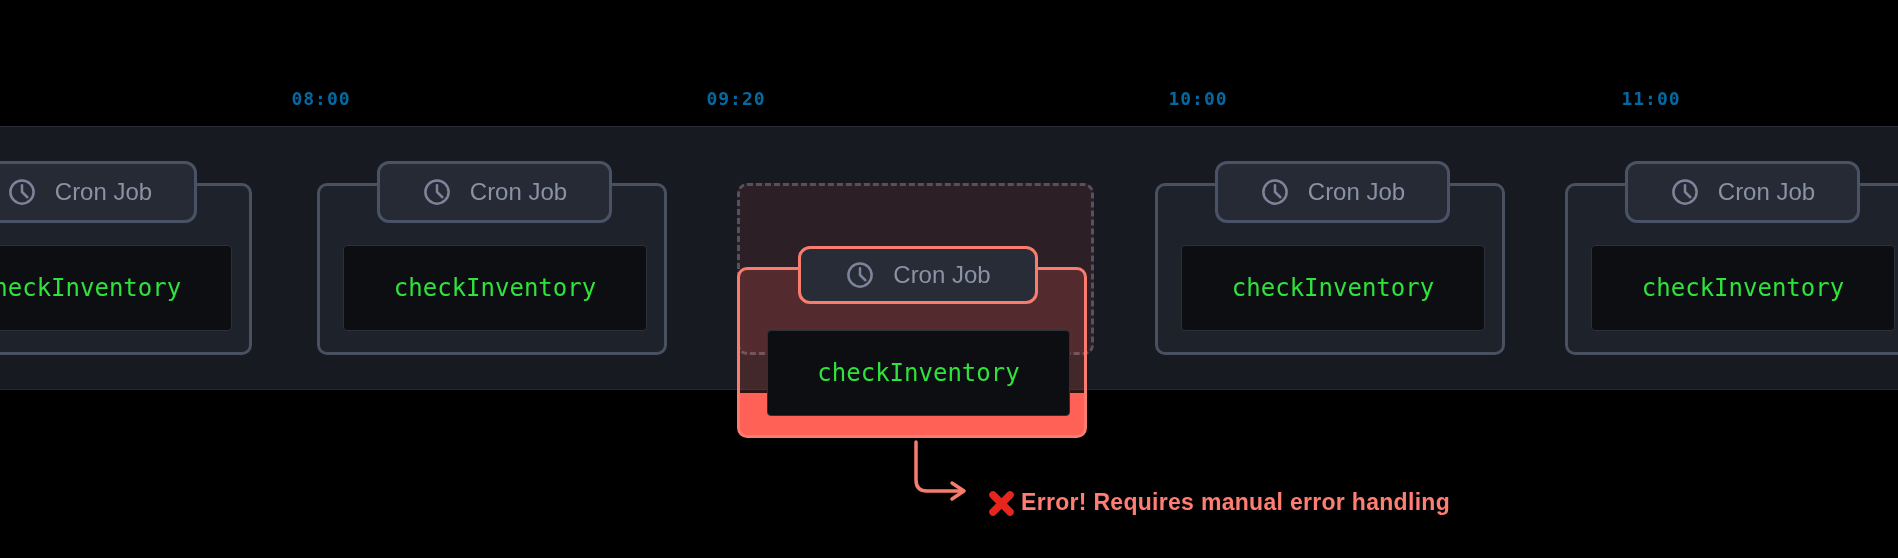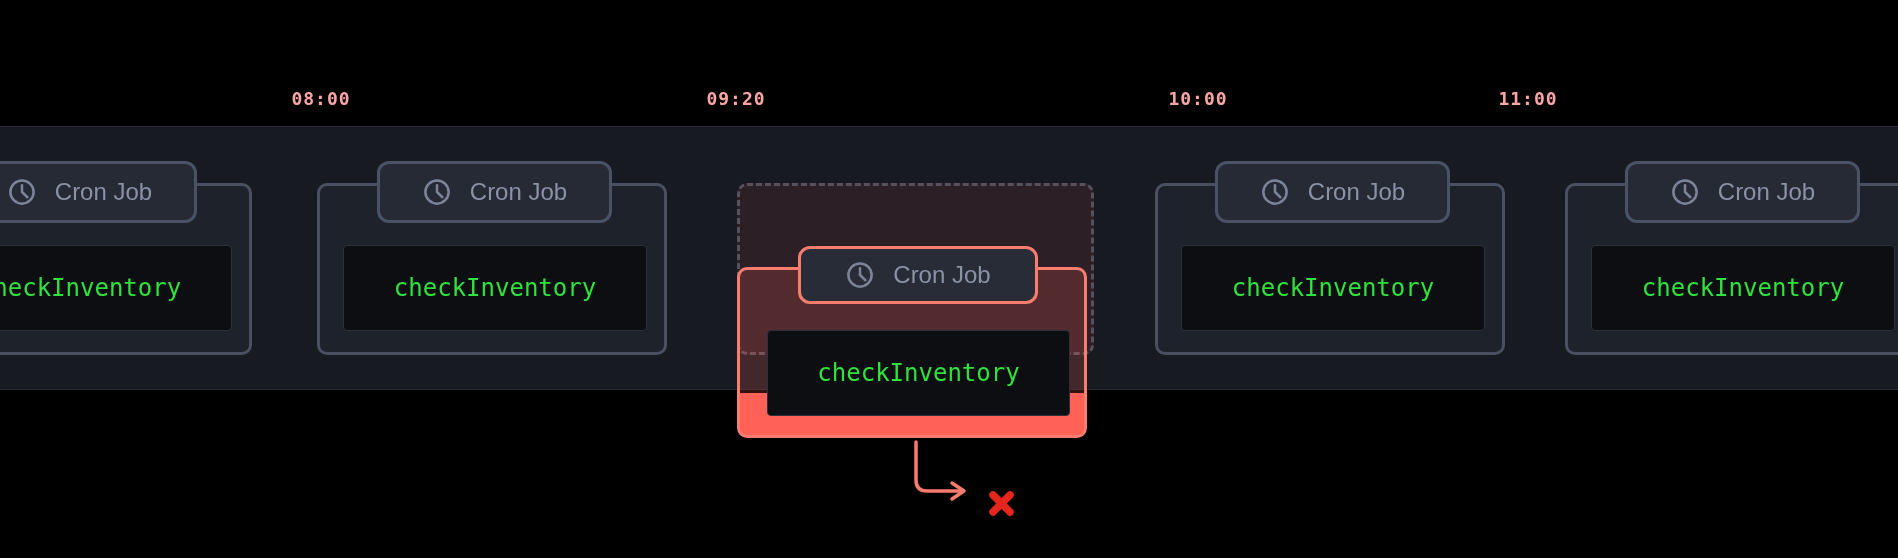--- a/index.html
+++ b/index.html
@@ -4,23 +4,23 @@
 <style>
   html,body{margin:0;padding:0;background:#000;}
   .stage{
     position:relative;width:1898px;height:558px;background:#000;
     overflow:hidden;font-family:"Liberation Sans",sans-serif;
   }
   
   .time-label{
     position:absolute;top:88px;transform:translateX(-50%);
     font-family:"DejaVu Sans Mono",monospace;font-size:18px;font-weight:700;
-    letter-spacing:1px;color:#fca5a5;white-space:nowrap;text-align:right;
+    letter-spacing:1px;color:#0369a1;white-space:nowrap;text-align:right;
   }
-  .t0{left:321px}.t1{left:736px}.t2{left:1198px}.t3{left:1528px}
+  .t0{left:321px}.t1{left:736px}.t2{left:1198px}.t3{left:1651px}
   .band{
     position:absolute;left:0;top:126px;width:100%;height:264px;
     background:#171a21;border-top:1px solid #272b35;border-bottom:1px solid #232731;
     box-sizing:border-box;
   }
   
   .card{
     position:absolute;top:183px;width:350px;height:172px;box-sizing:border-box;
     background:#1e222b;border:3px solid #49505f;border-radius:10px;
   }
@@ -144,14 +144,15 @@
   </div>
 
   <svg class="arrow-svg" width="120" height="70" viewBox="0 0 120 70" fill="none" stroke="#f87c6e" stroke-width="3.5" stroke-linecap="round" stroke-linejoin="round">
     <path d="M18 6 V44 Q18 55 29 55 H64"></path>
     <path d="M54 47 L66 55 L54 63"></path>
   </svg>
   <svg class="cross-svg" width="33" height="33" viewBox="0 0 33 33" fill="none" stroke="#e6251c" stroke-width="7.5" stroke-linecap="round">
     <path d="M8 8 L25 25"></path>
     <path d="M25 8 L8 25"></path>
   </svg>
+  <div class="error-msg">Error! Requires manual error handling</div>
 
 </div>
 
 </body></html>

